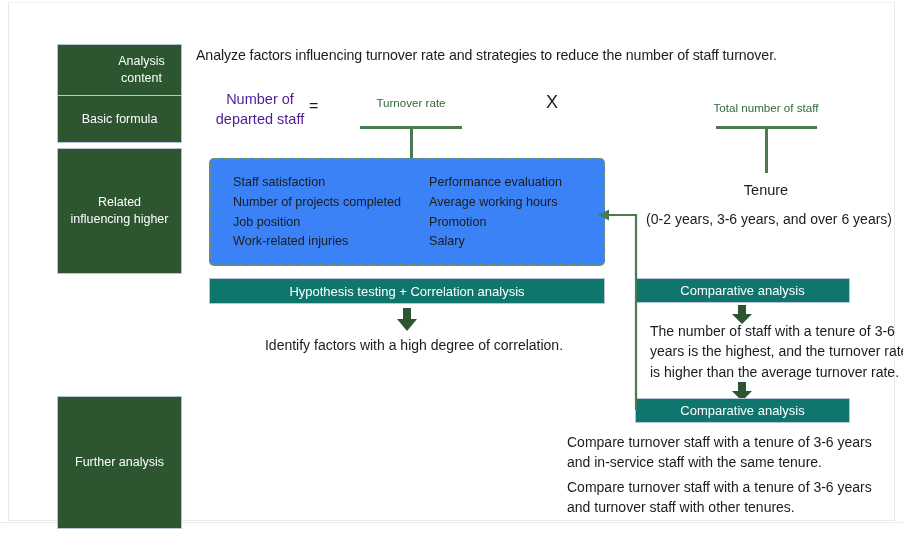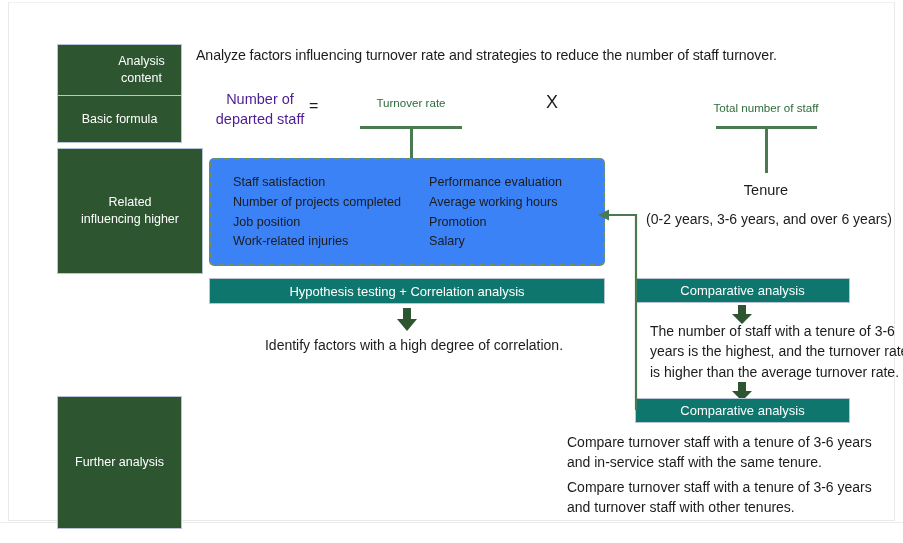--- a/index.html
+++ b/index.html
@@ -201,21 +201,21 @@
   <div id="bottom-strip"></div>
 
   <div class="stage-box" style="left:57px; top:44px; width:125px; height:52px;padding-left:48px;">
     <span>Analysis content</span>
   </div>
 
   <div class="stage-box" style="left:57px; top:95px; width:125px; height:48px;">
     <span>Basic formula</span>
   </div>
 
-  <div class="stage-box" style="left:57px; top:148px; width:146px; height:126px; flex-direction:column;">
+  <div class="stage-box" style="left:57px; top:148px; width:125px; height:126px; flex-direction:column;">
     <span>Related</span>
     <span>influencing higher</span>
   </div>
 
 
   <div class="stage-box" style="left:57px; top:367px; width:125px; height:133px;margin-top:29px;">
     <span>Further analysis</span>
   </div>
 
   <div id="headline">Analyze factors influencing turnover rate and strategies to reduce the number of staff turnover.</div>

